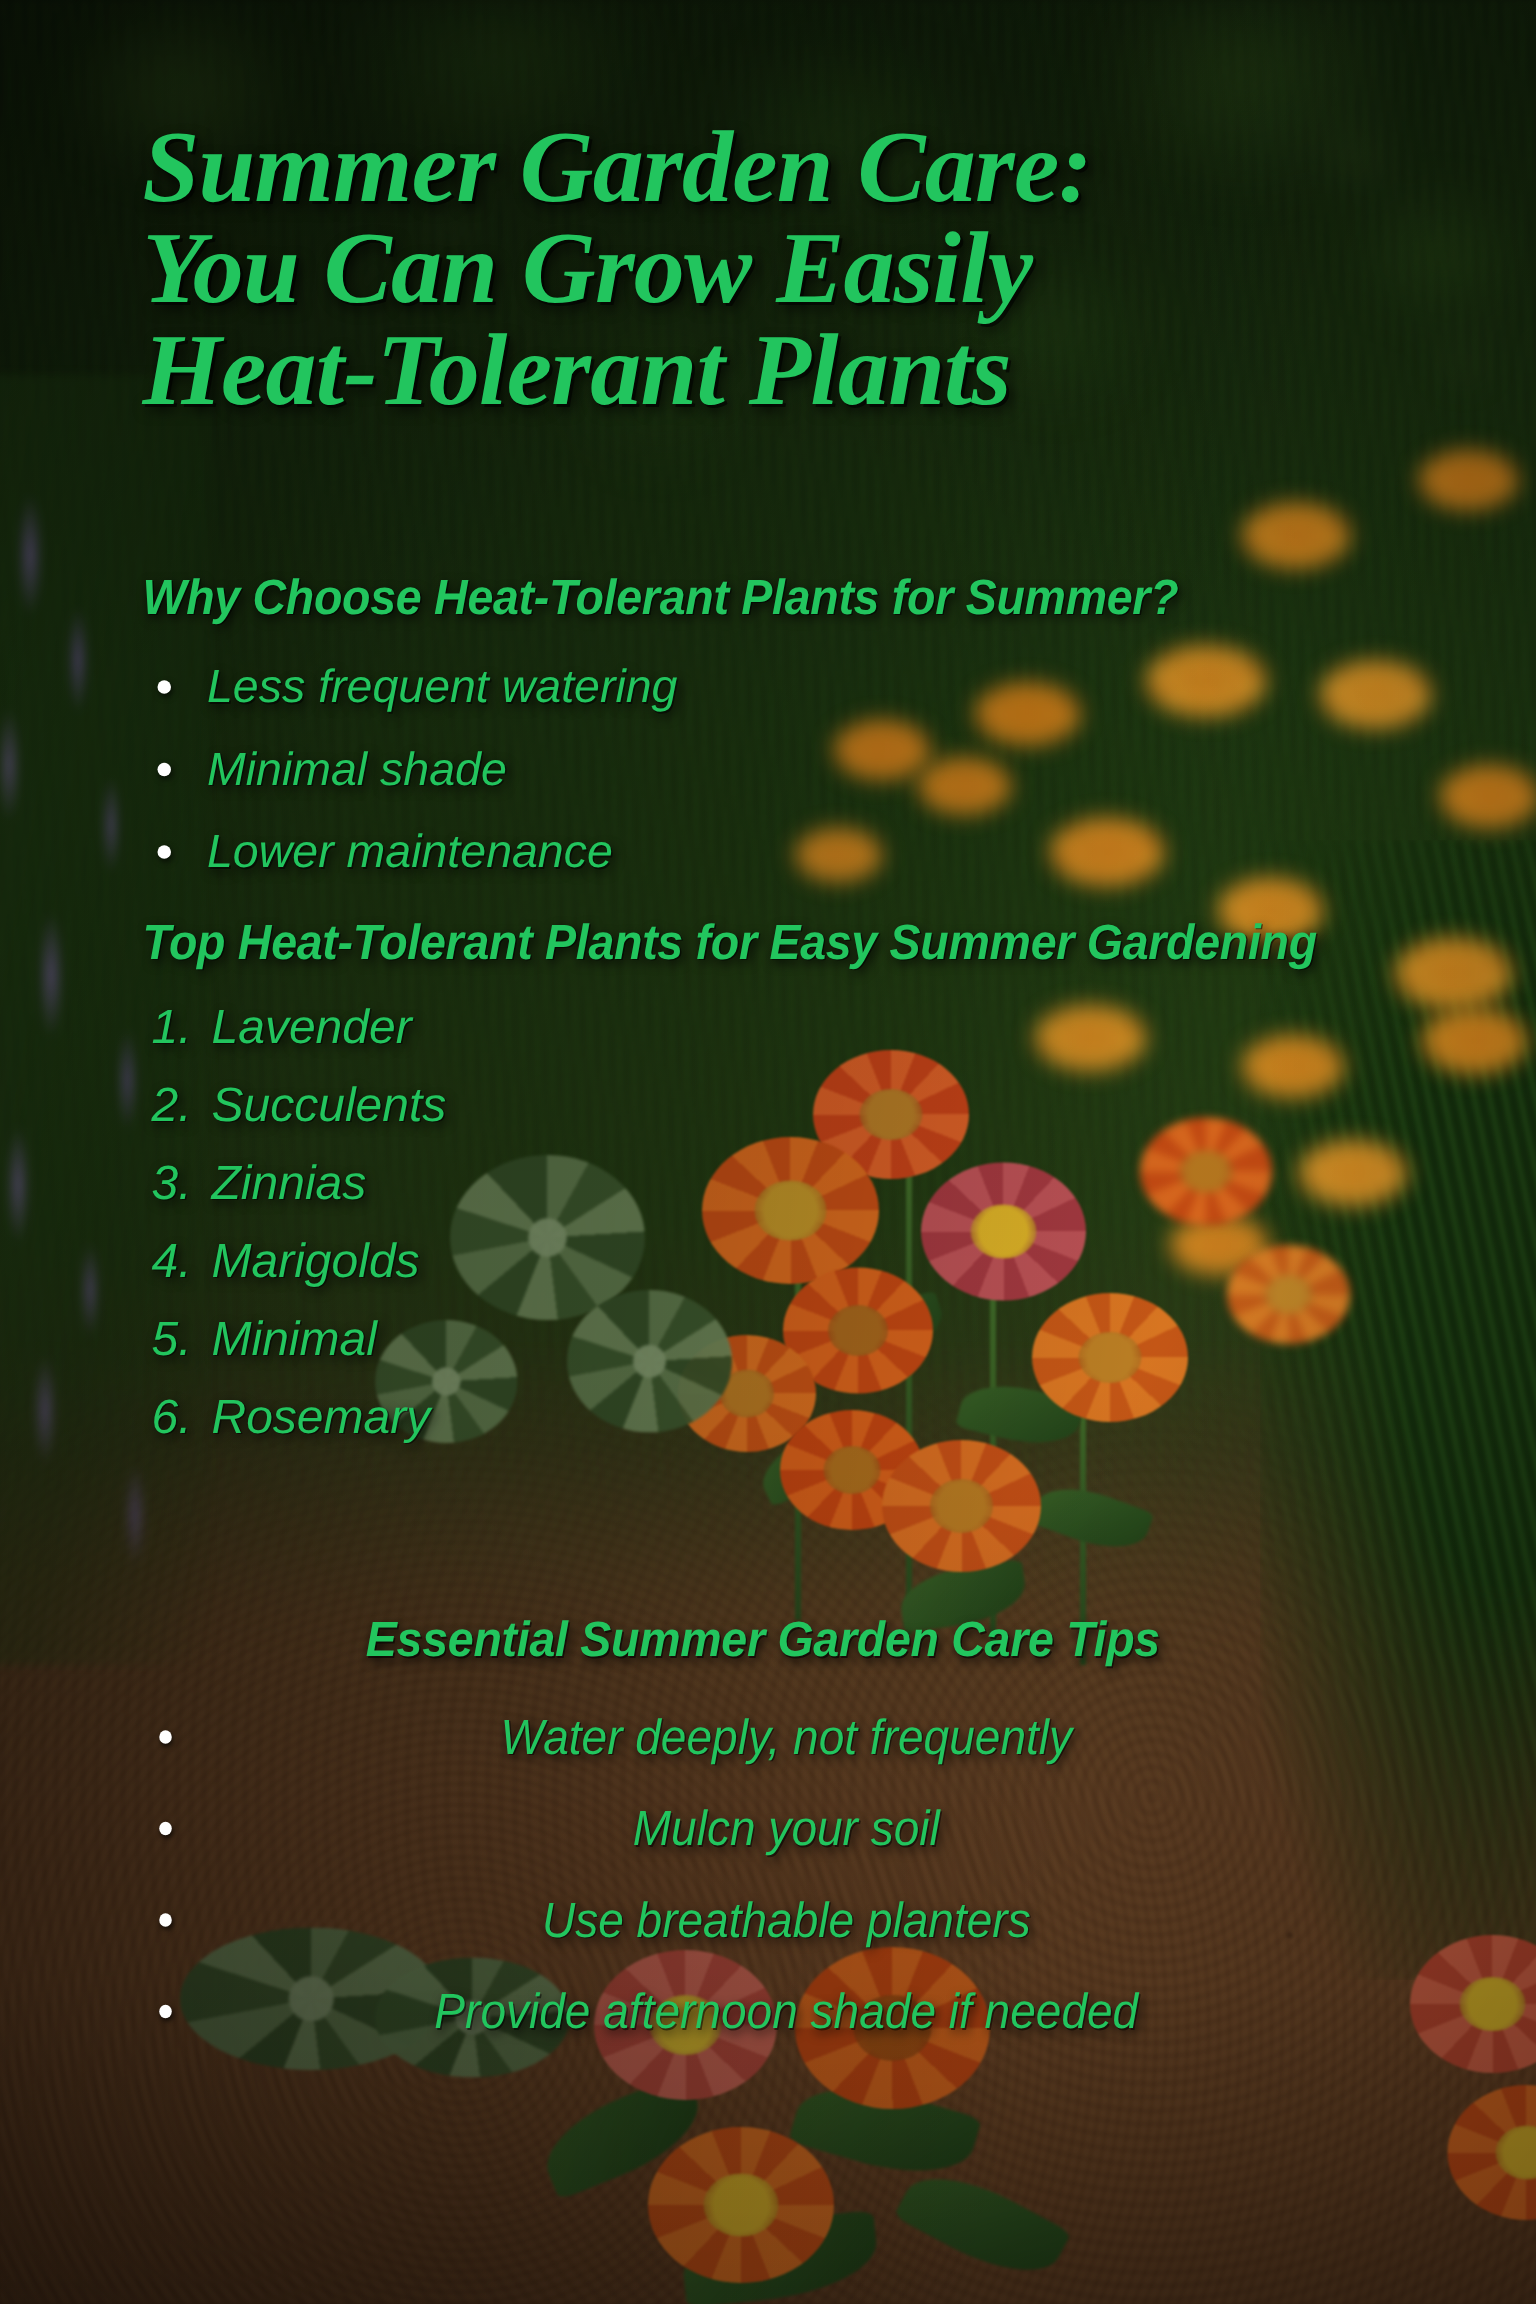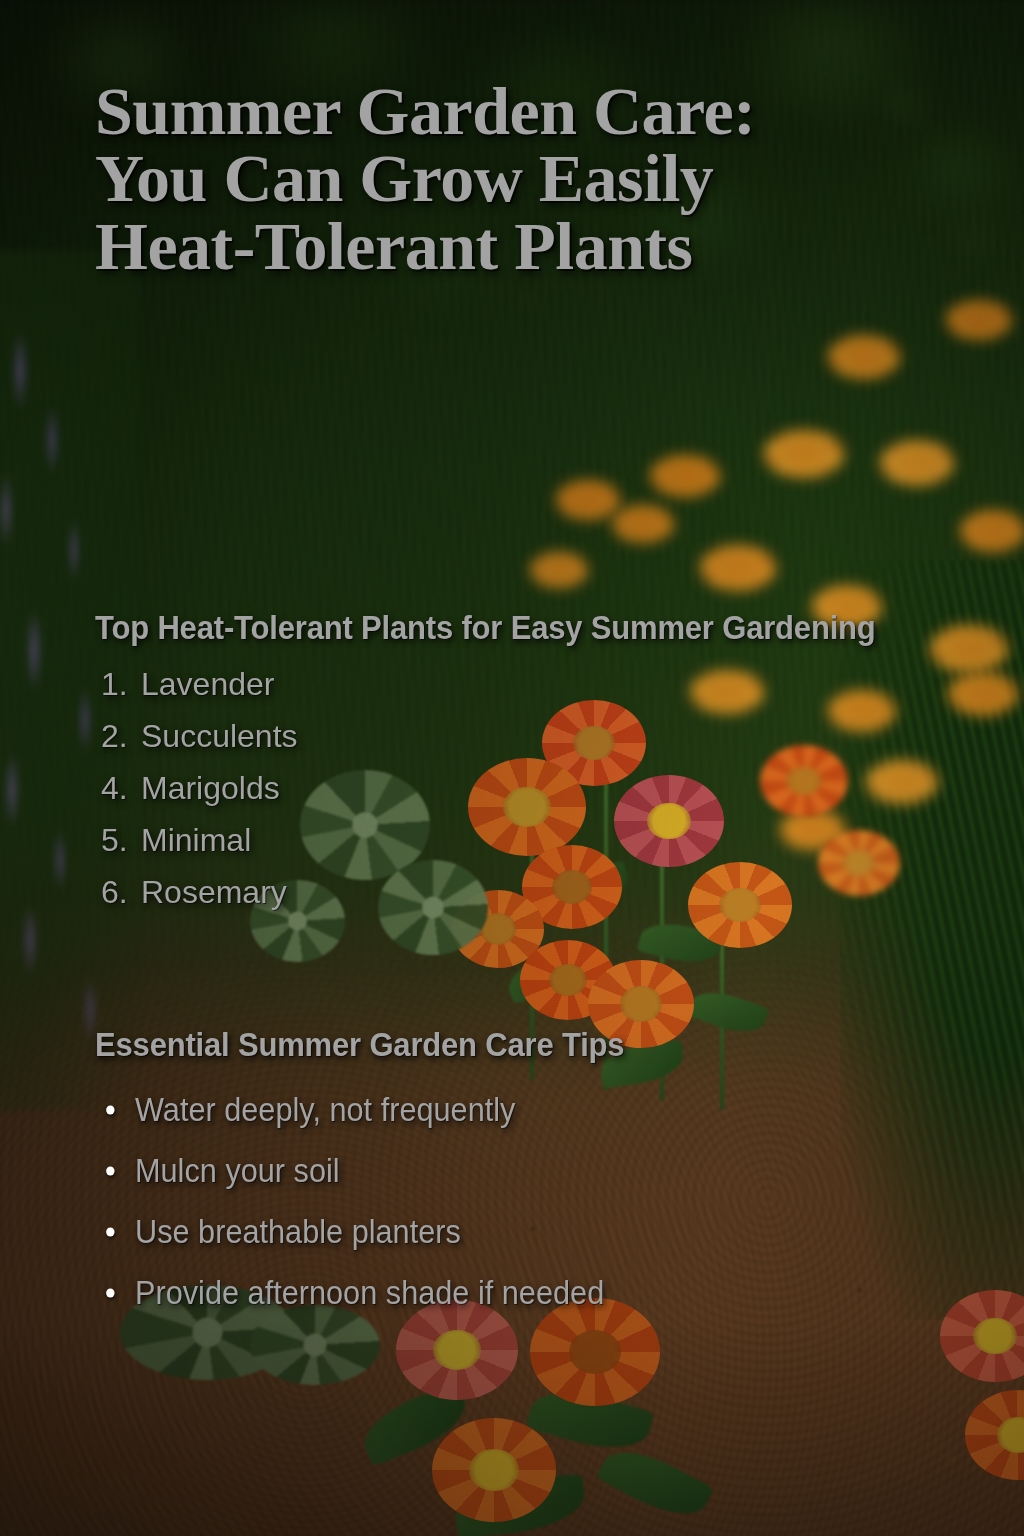--- a/index.html
+++ b/index.html
@@ -201,21 +201,22 @@
   }
   .bg-textshade {
     background: linear-gradient(100deg, rgba(0,0,0,.34) 0%, rgba(0,0,0,.18) 45%, rgba(0,0,0,0) 72%);
   }
 
   
   #content {
     position: absolute;
     inset: 0;
     padding: 0;
-    color: #a3a3a3;
+    color: #22c55e;
+    font-style: italic;
   }
 
   .title {
     position: absolute;
     left: 95px;
     top: 78px;
     width: 830px;
     font-family: "Liberation Serif", "DejaVu Serif", serif;
     font-weight: bold;
     font-size: 68px;
@@ -287,21 +288,21 @@
     margin-top: 20px;
     padding-left: 6px;
     text-shadow:
        1px 1px 0 rgba(0,0,0,.5),
        2px 3px 7px rgba(0,0,0,.8);
   }
   ol.numbers li .num { display: inline-block; min-width: 40px; }
 
   .grp-why   { top: 378px; }
   .grp-top   { top: 608px; }
-  .grp-tips  { top: 1025px; }
+  .grp-tips  { top: 1073px; text-align: center; }
 
   .grp-top ol.numbers { }
   .grp-tips ul.bullets { margin-top: 6px; }
   .grp-why ul.bullets { margin-top: 10px; }
 </style>
 </head>
 <body>
 
 <div id="poster">
 
@@ -376,31 +377,51 @@
   <div class="bg-layer bg-textshade"></div>
 
   <div id="content">
 
     <h1 class="title">
       <span class="title-line">Summer Garden Care:</span>
       <span class="title-line">You Can Grow Easily</span>
       <span class="title-line">Heat-Tolerant Plants</span>
     </h1>
 
+    <section class="section grp-why">
+      <h2 class="section-head">Why Choose Heat-Tolerant Plants for Summer?</h2>
+      <ul class="bullets">
+        <li>
+          <span class="bullet-dot"></span>
+          <span>Less frequent watering</span>
+        </li>
+        <li>
+          <span class="bullet-dot"></span>
+          <span>Minimal shade</span>
+        </li>
+        <li>
+          <span class="bullet-dot"></span>
+          <span>Lower maintenance</span>
+        </li>
+      </ul>
+    </section>
 
     <section class="section grp-top">
       <h2 class="section-head">Top Heat-Tolerant Plants for Easy Summer Gardening</h2>
       <ol class="numbers">
         <li>
           <span class="num">1.</span><span>Lavender</span>
         </li>
         <li>
           <span class="num">2.</span><span>Succulents</span>
         </li>
         <li>
+          <span class="num">3.</span><span>Zinnias</span>
+        </li>
+        <li>
           <span class="num">4.</span><span>Marigolds</span>
         </li>
         <li>
           <span class="num">5.</span><span>Minimal</span>
         </li>
         <li>
           <span class="num">6.</span><span>Rosemary</span>
         </li>
       </ol>
     </section>

